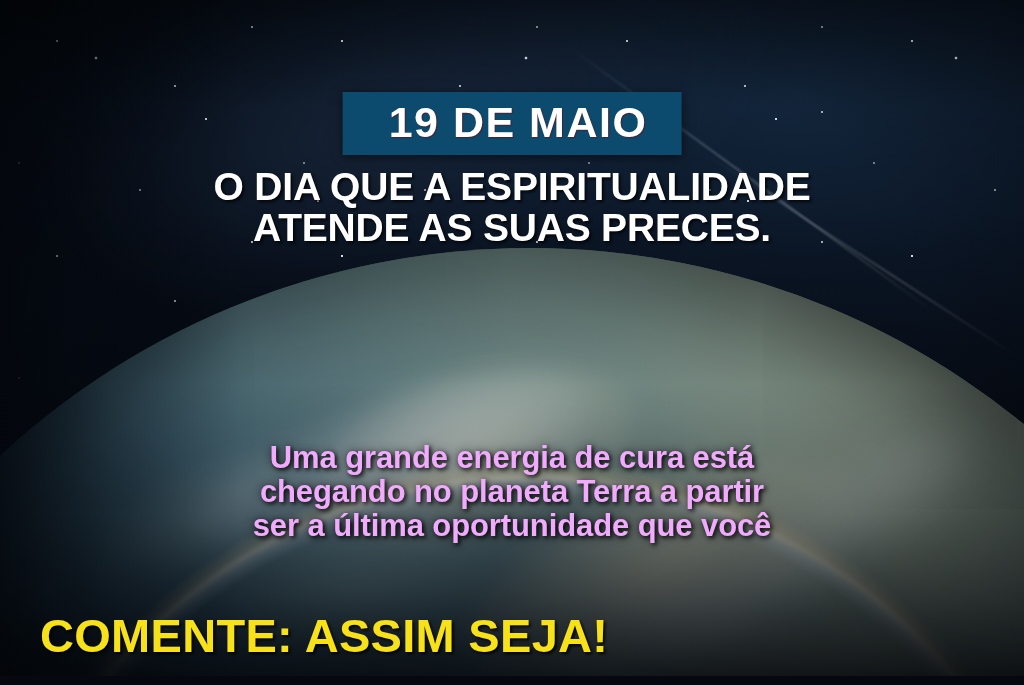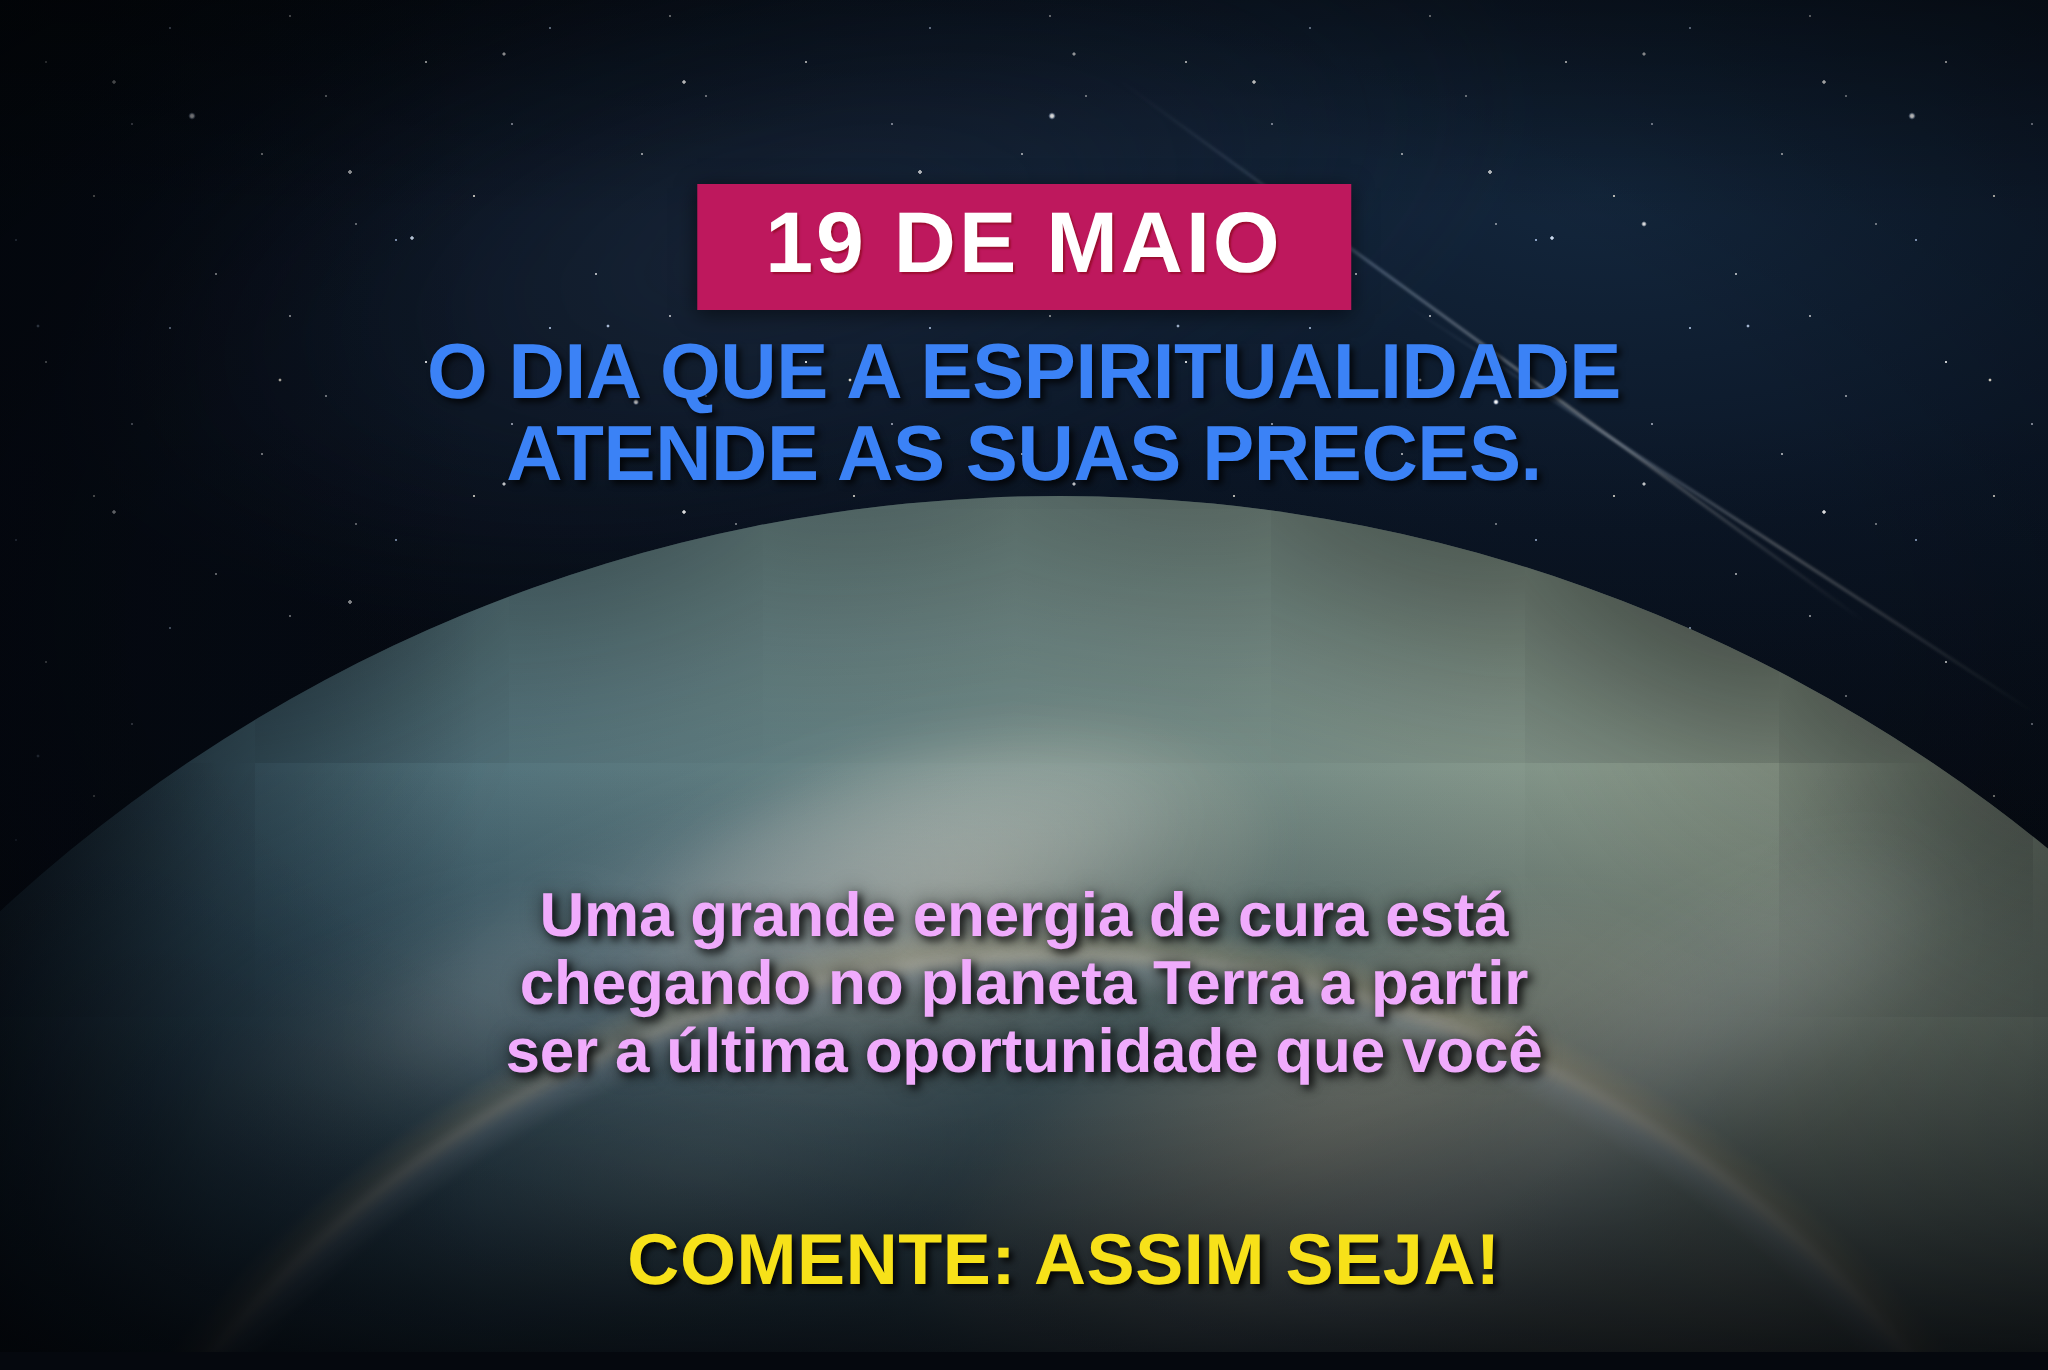--- a/index.html
+++ b/index.html
@@ -225,40 +225,40 @@
     position: absolute;
     inset: 0;
     z-index: 5;
   }
 
   .date-banner {
     position: absolute;
     left: 50%;
     transform: translateX(-50%);
     top: 92px;
-    background: #be185d;
-    padding: 9px 34px 11px 34px;
+    background: #0c4a6e;
+    padding: 9px 34px 11px 46px;
     box-shadow: 0 2px 10px rgba(0,0,0,0.55);
   }
   .date-banner-text {
     color: #ffffff;
     font-size: 43px;
     font-weight: bold;
     letter-spacing: 1.5px;
     line-height: 1;
     white-space: nowrap;
     text-shadow: 1px 1px 1px rgba(120,0,0,0.5);
   }
 
   .headline {
     position: absolute;
     left: 0; right: 0;
     top: 166px;
     text-align: center;
-    color: #3b82f6;
+    color: #ffffff;
     font-size: 39px;
     font-weight: bold;
     line-height: 1.06;
     letter-spacing: -0.2px;
     text-shadow: 2px 2px 3px rgba(0,0,0,0.75);
     padding: 0 40px;
     box-sizing: border-box;
   }
   .headline .hl-line { display: block; }
 
@@ -275,23 +275,22 @@
     text-shadow: 2px 2px 4px rgba(0,0,0,0.85), 0 0 10px rgba(0,0,0,0.6);
     padding: 0 26px;
     box-sizing: border-box;
   }
   .body-copy .bc-line { display: block; }
 
   .cta {
     position: absolute;
     left: 0; right: 0;
     top: 612px;
-    text-align: center;
     color: #f7e119;
-    font-size: 36px;
+    font-size: 47px;
     font-weight: bold;
     letter-spacing: 0.3px;
     line-height: 1;
     text-shadow: 2px 2px 3px rgba(0,0,0,0.85);
     padding-left: 40px;
   }
 </style>
 </head>
 <body>
 

